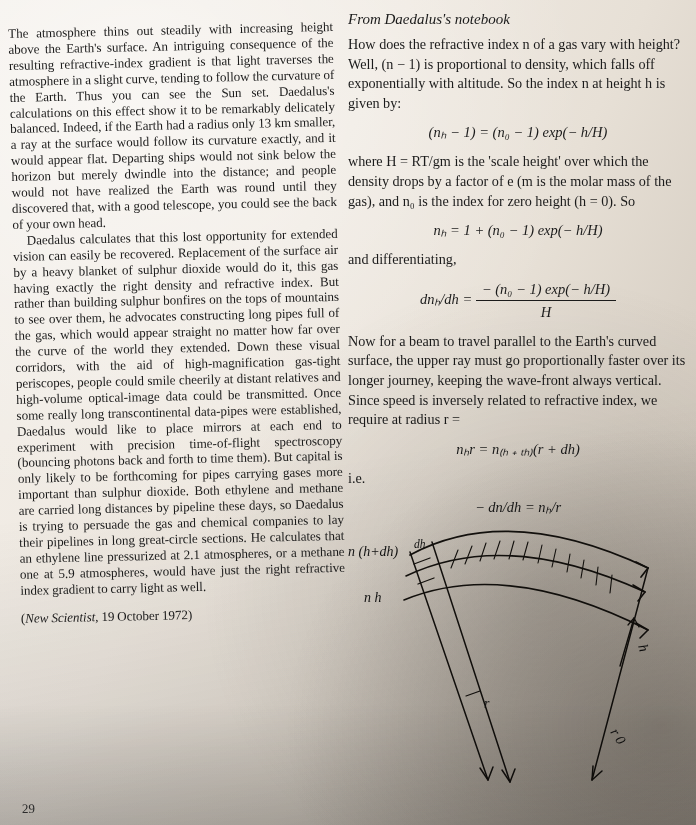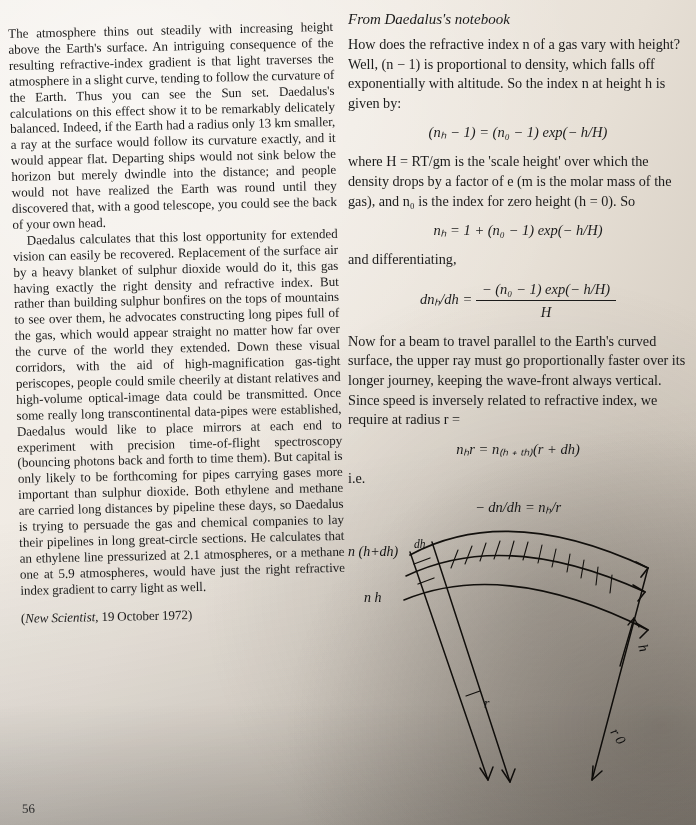--- a/index.html
+++ b/index.html
@@ -238,13 +238,13 @@
     <text class="hand" x="16" y="122">n h</text>
     <text class="hand" x="136" y="228">r</text>
     <text class="hand" x="262" y="252" transform="rotate(58 262 252)">r 0</text>
     <text class="hand" x="290" y="166" transform="rotate(72 290 166)">h</text>
   </svg>
 </div>
 
 <div id="shadow-layer"></div>
 <div id="edge-dark"></div>
 
-<div id="folio">56</div>
+<div id="folio">29</div>
 
 </body></html>

